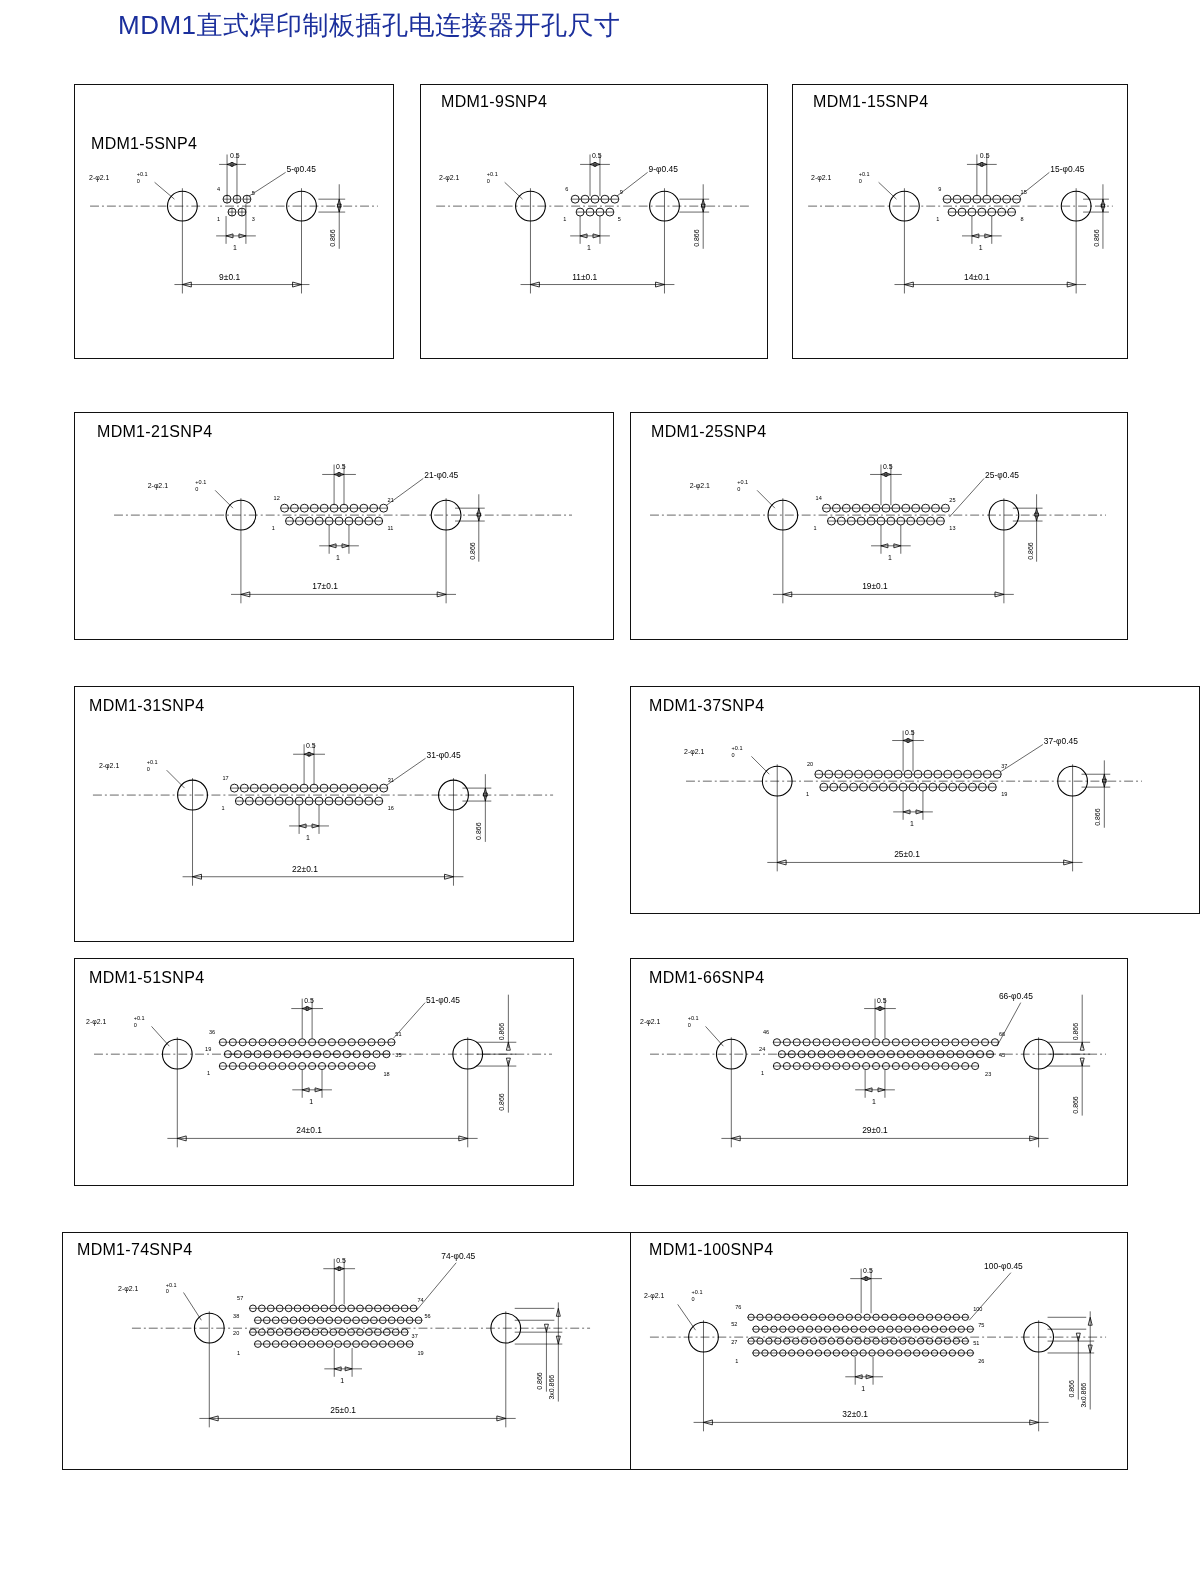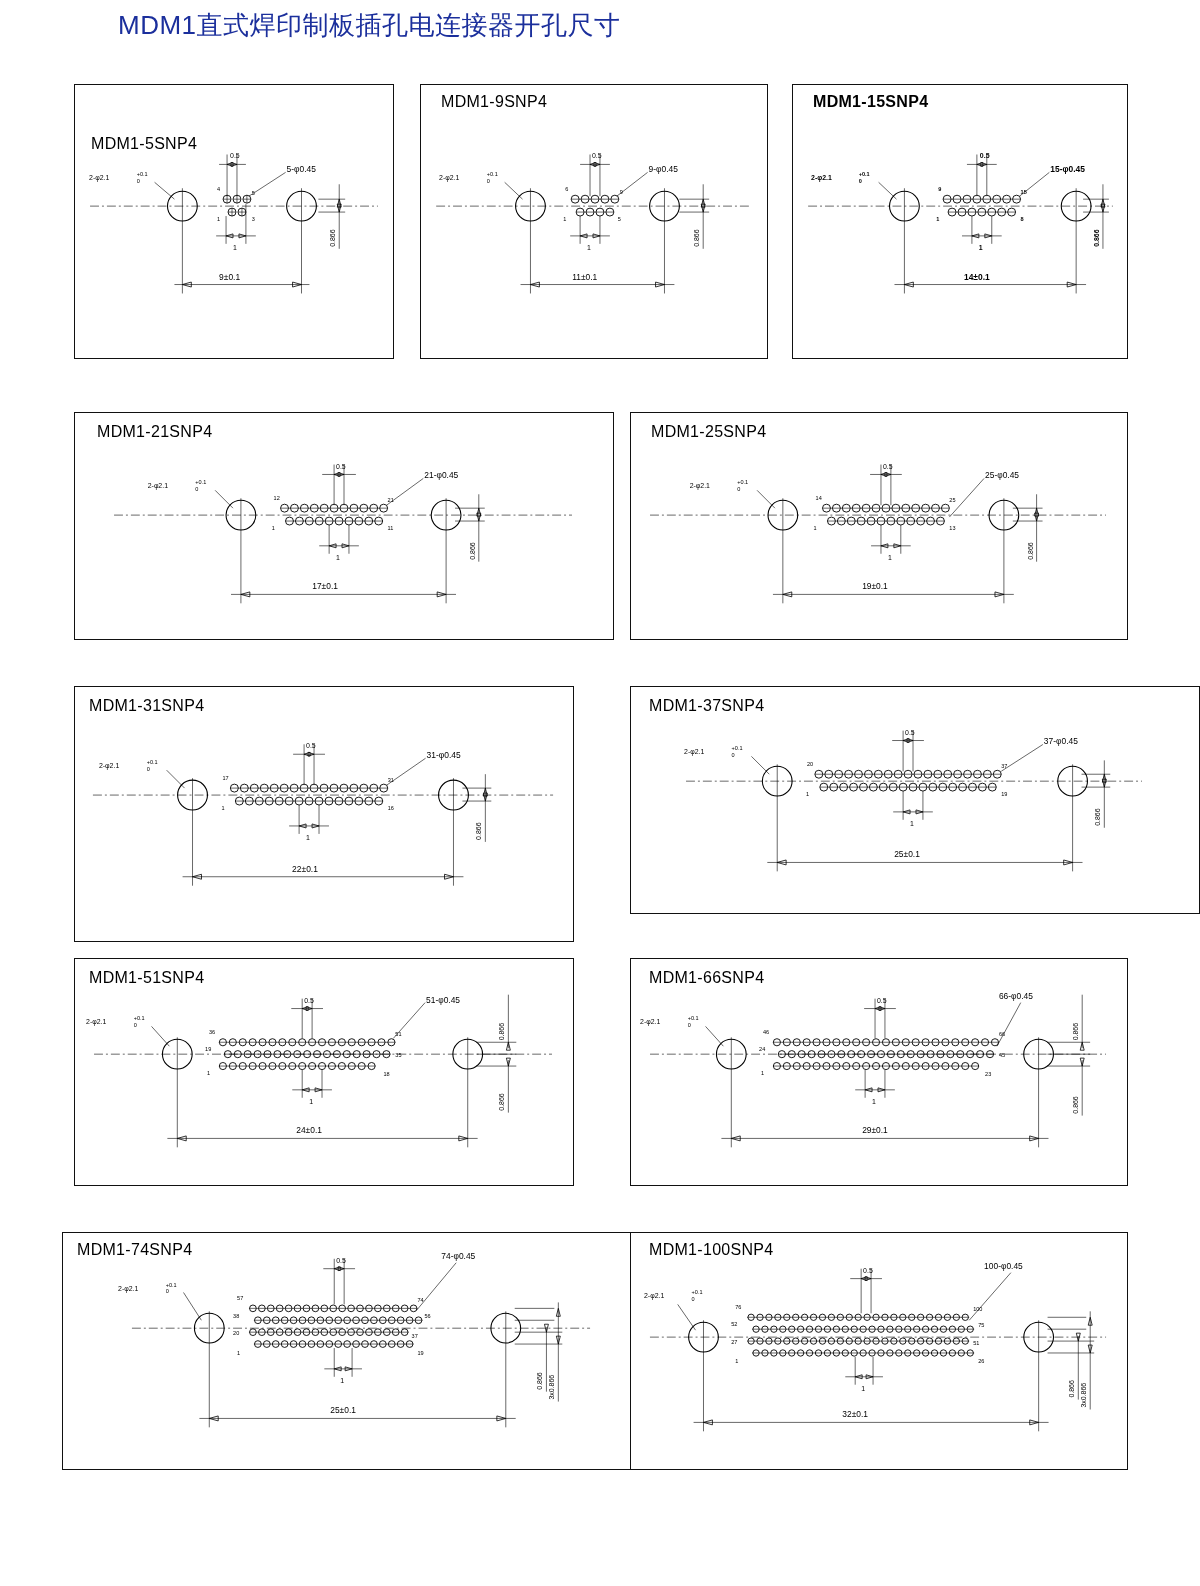--- a/index.html
+++ b/index.html
@@ -164,21 +164,21 @@
     <text class="t7" x="280" y="163" transform="rotate(-90 280 163)">0.866</text>
     <line class="lnth" x1="110" y1="140" x2="110" y2="210"></line>
     <line class="lnth" x1="245" y1="140" x2="245" y2="210"></line>
     <line class="lnth" x1="100" y1="201" x2="255" y2="201"></line>
     <path class="ln" d="M110 201 l9 -2.5 v5 z" fill="#000"></path>
     <path class="ln" d="M245 201 l-9 -2.5 v5 z" fill="#000"></path>
     <text class="t" x="152" y="196">11±0.1</text>
   </svg>
 </div>
 
-<div class="panel" style="left:792px;top:84px;width:336px;height:275px;font-weight:bold;">
+<div class="panel" style="left:792px;top:84px;width:336px;height:275px;">
   <div class="panel-title" style="left:20px;top:8px;">MDM1-15SNP4</div>
   <svg class="dwg" viewBox="0 0 336 275">
     <line class="cl" x1="15" y1="122" x2="322" y2="122"></line>
     <circle class="bighole" cx="112" cy="122" r="15"></circle>
     <line class="lnth" x1="112" y1="104" x2="112" y2="140"></line>
     <circle class="bighole" cx="285" cy="122" r="15"></circle>
     <line class="lnth" x1="285" y1="104" x2="285" y2="140"></line>
     <g class="hole">
       <circle cx="155" cy="115" r="4"></circle>
         <circle cx="165" cy="115" r="4"></circle>

